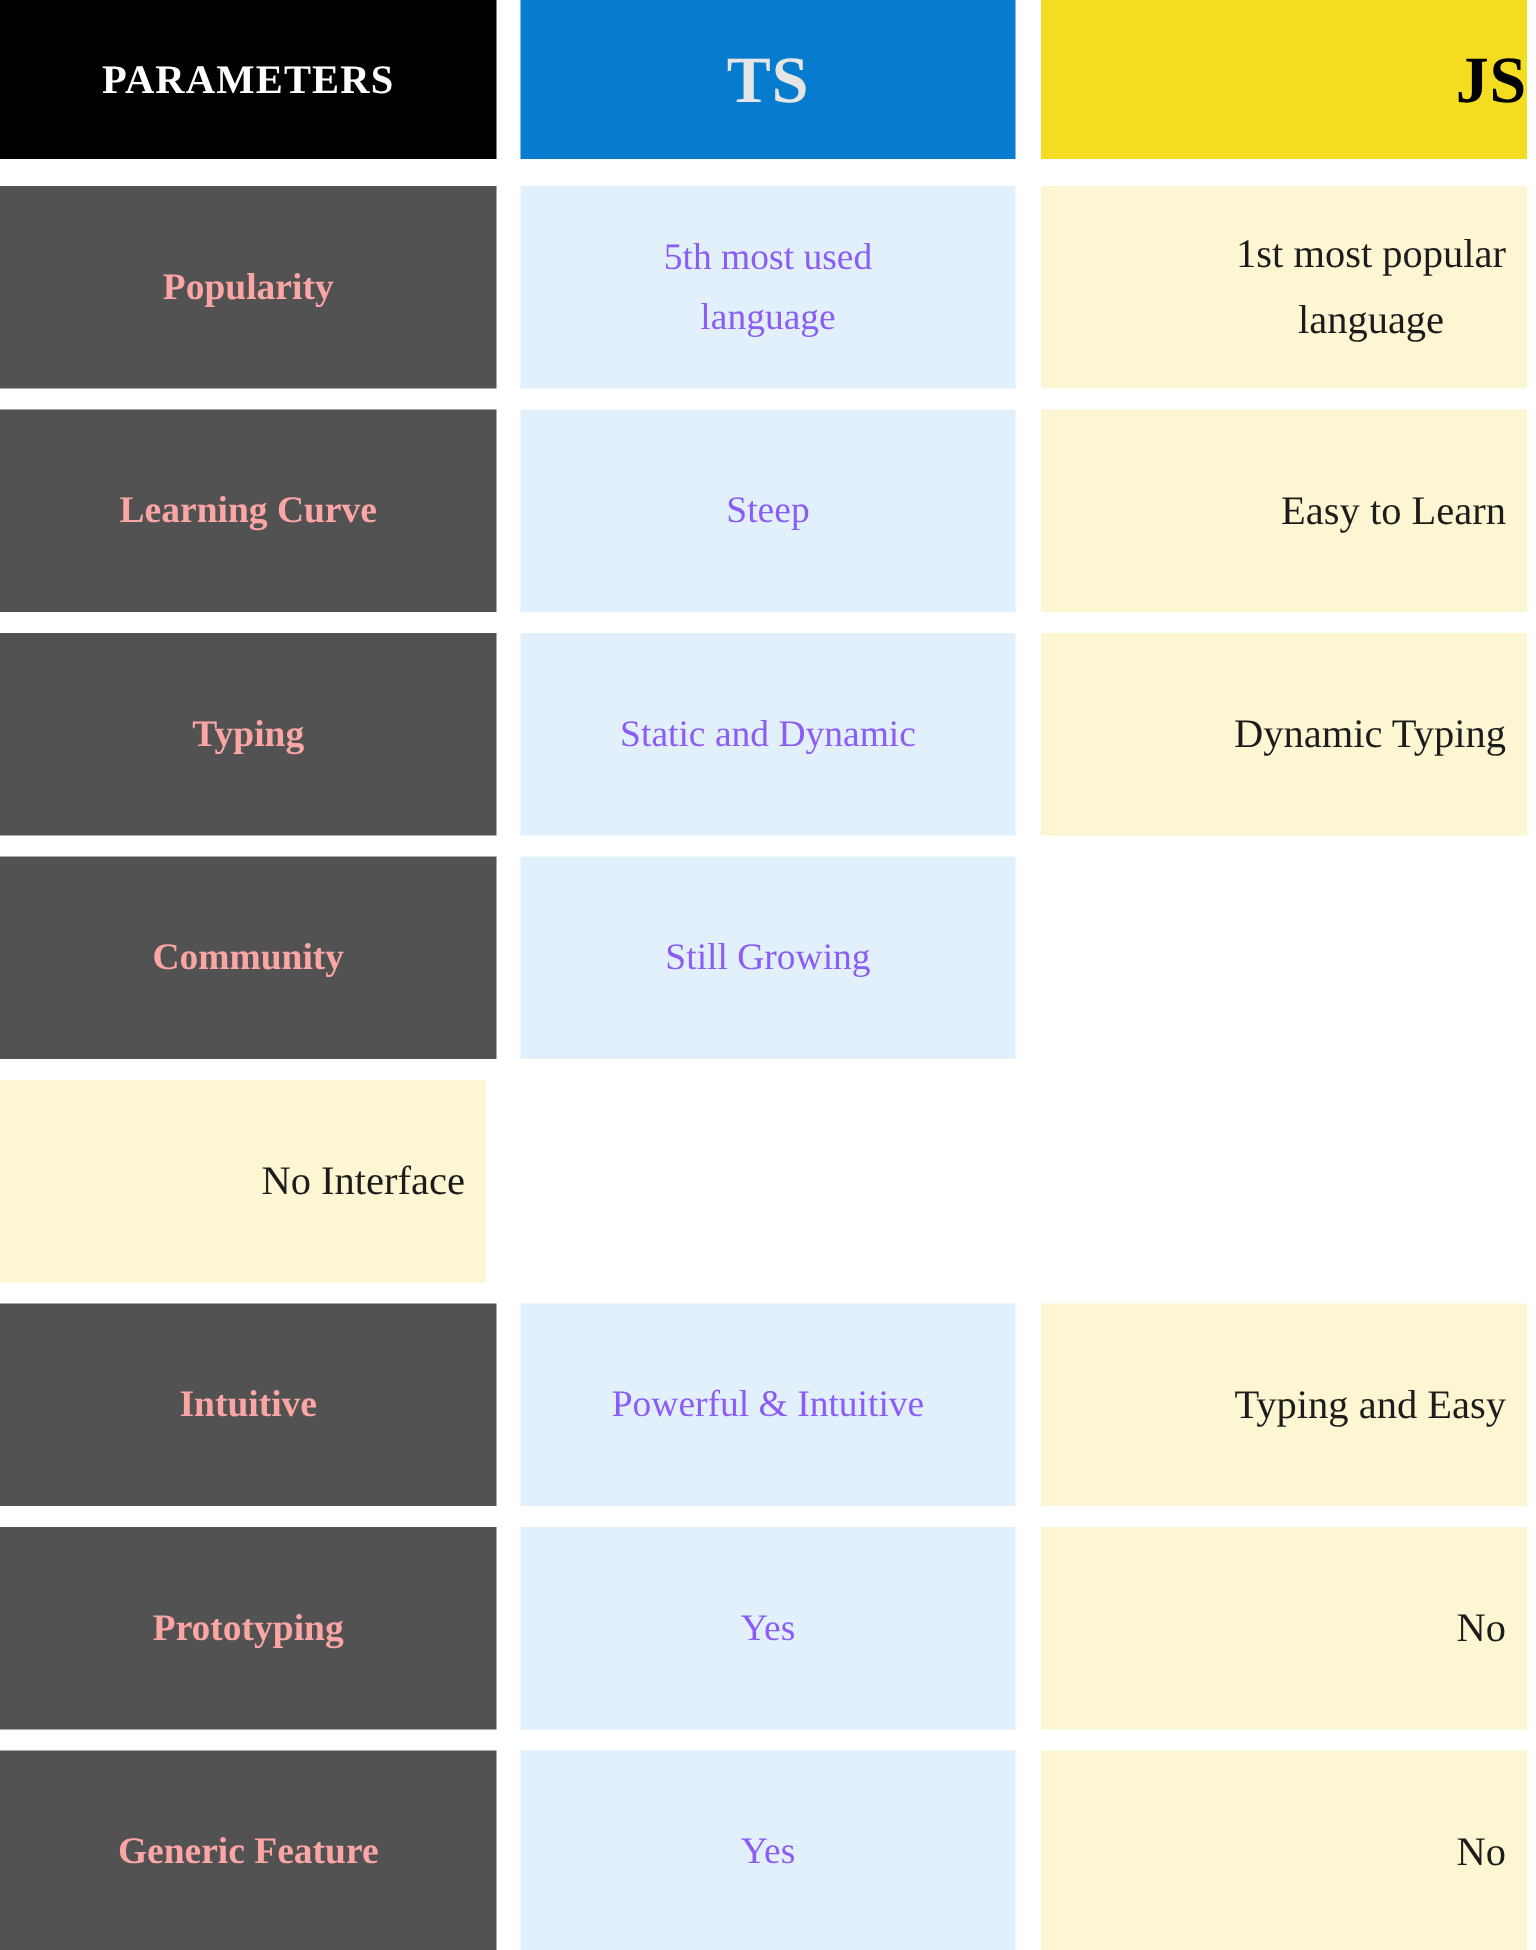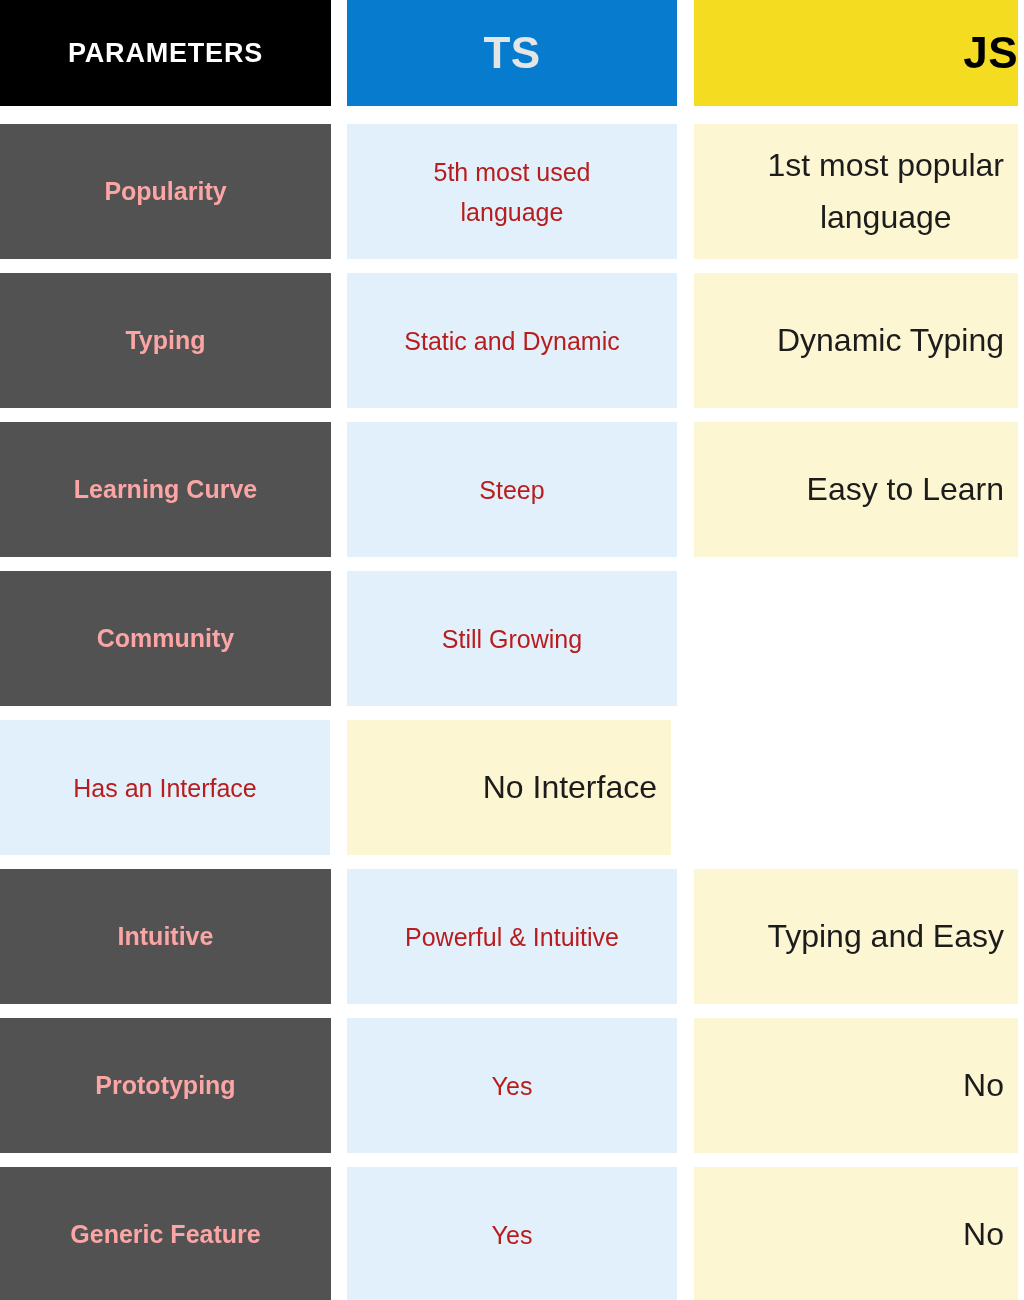--- a/index.html
+++ b/index.html
@@ -15,20 +15,21 @@
     font-family: "Liberation Sans", sans-serif;
     -webkit-font-smoothing: antialiased;
   }
 
   .table {
     width: 852px;
     height: 1300px;
     display: flex;
     flex-direction: column;
     box-sizing: border-box;
+    font-family: Liberation Serif, serif;
   }
 
   
   .header-row {
     display: flex;
     height: 106px;
     flex: 0 0 106px;
     margin-bottom: 18px;
   }
 
@@ -103,30 +104,30 @@
   .body-row .cell-param {
     background: #525252;
     color: #fca5a5;
     font-size: 25px;
     font-weight: 700;
     line-height: 1.32;
     padding: 0 12px;
   }
   .body-row .cell-ts {
     background: #E2F0FB;
-    color: #b91c1c;
+    color: #8b5cf6;
     font-size: 25px;
     font-weight: 400;
     line-height: 1.6;
     padding: 0 14px;
   }
   .body-row .cell-js {
     background: #FCF6D3;
     color: #1c1c1c;
-    font-size: 32px;
+    font-size: 27px;
     font-weight: 400;
     line-height: 1.6;
     padding: 0 14px;
   }
 
   .cell-text {
     display: block;
     white-space: pre-line;
   }
 </style>
@@ -156,55 +157,52 @@
 language</span>
     </div>
     <div class="cell-js">
       <span class="cell-text">1st most popular
 language</span>
     </div>
   </div>
 
   <div class="body-row">
     <div class="cell-param">
+      <span class="cell-text">Learning Curve</span>
+    </div>
+    <div class="cell-ts">
+      <span class="cell-text">Steep</span>
+    </div>
+    <div class="cell-js">
+      <span class="cell-text">Easy to Learn</span>
+    </div>
+  </div>
+
+  <div class="body-row">
+    <div class="cell-param">
       <span class="cell-text">Typing</span>
     </div>
     <div class="cell-ts">
       <span class="cell-text">Static and Dynamic</span>
     </div>
     <div class="cell-js">
       <span class="cell-text">Dynamic Typing</span>
     </div>
   </div>
 
   <div class="body-row">
     <div class="cell-param">
-      <span class="cell-text">Learning Curve</span>
-    </div>
-    <div class="cell-ts">
-      <span class="cell-text">Steep</span>
-    </div>
-    <div class="cell-js">
-      <span class="cell-text">Easy to Learn</span>
-    </div>
-  </div>
-
-  <div class="body-row">
-    <div class="cell-param">
       <span class="cell-text">Community</span>
     </div>
     <div class="cell-ts">
       <span class="cell-text">Still Growing</span>
     </div>
   </div>
 
   <div class="body-row">
-    <div class="cell-ts">
-      <span class="cell-text">Has an Interface</span>
-    </div>
     <div class="cell-js">
       <span class="cell-text">No Interface</span>
     </div>
   </div>
 
   <div class="body-row">
     <div class="cell-param">
       <span class="cell-text">Intuitive</span>
     </div>
     <div class="cell-ts">

